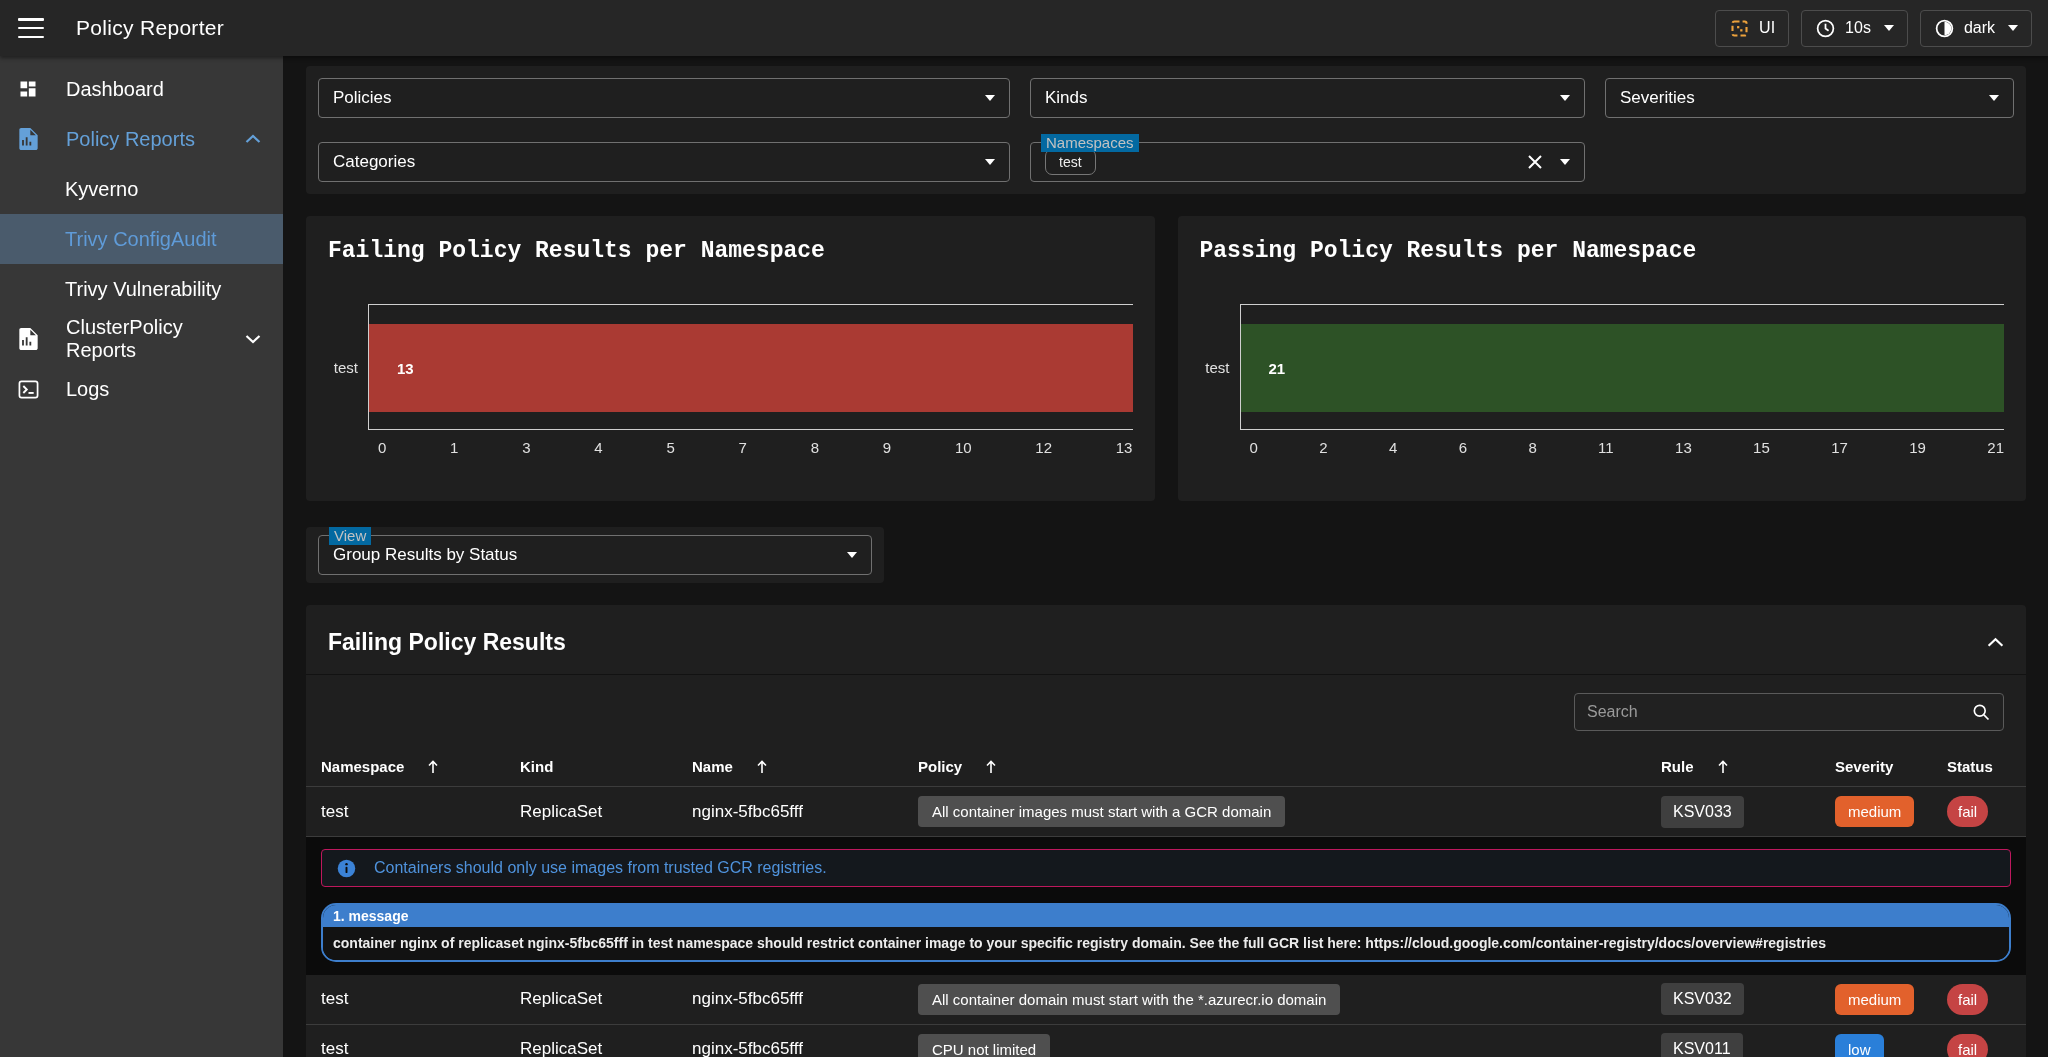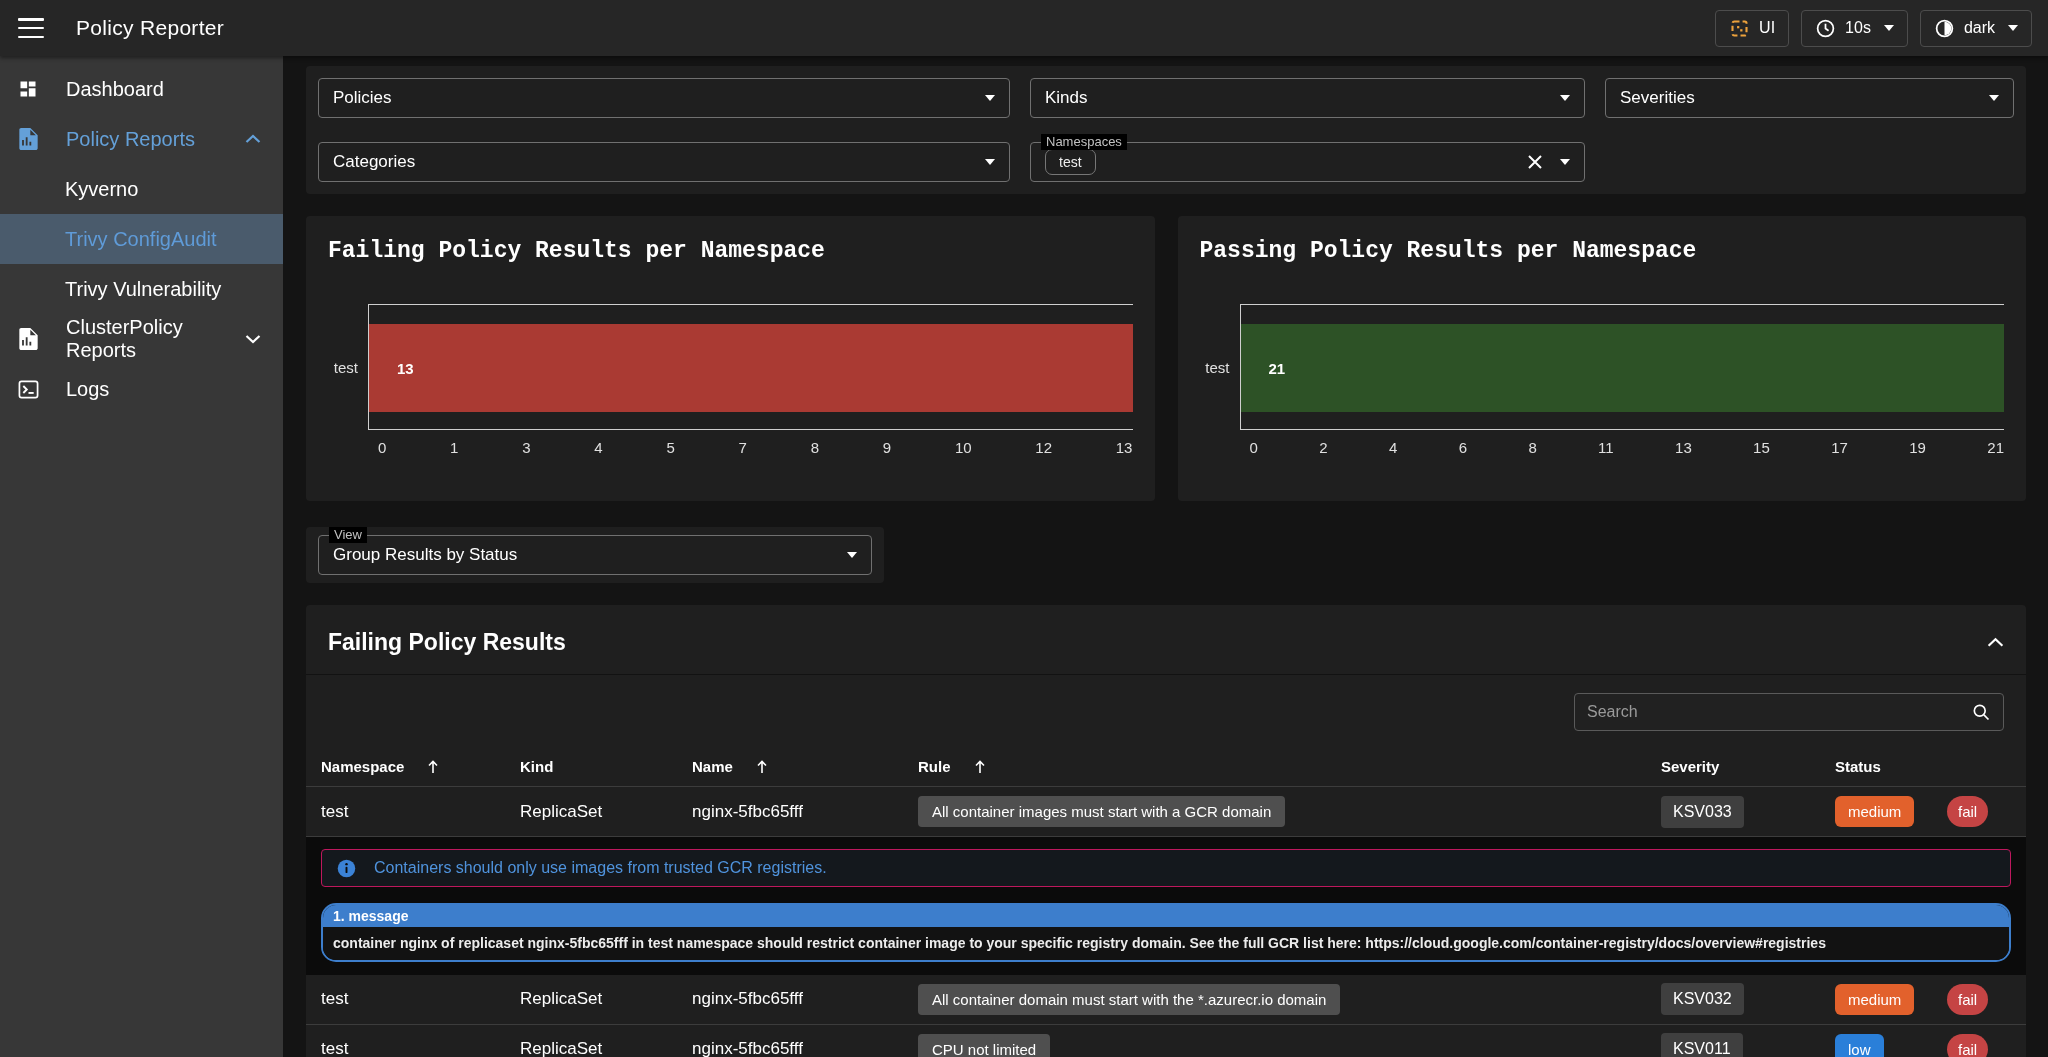--- a/index.html
+++ b/index.html
@@ -28,21 +28,21 @@
   .nav-chevron { margin-left:auto; display:flex; }
 
   .main { flex:1; padding:10px 22px 0 23px; overflow:hidden; }
   .card { background:#1f1f1f; border-radius:4px; }
 
   
   .filters-card { padding:12px; display:grid; grid-template-columns:692px 555px 1fr; gap:24px 20px; margin-bottom:22px; }
   .select { height:40px; border:1px solid #707070; border-radius:4px; display:flex; align-items:center;
             padding:0 14px; font-size:17px; color:#fff; cursor:pointer; position:relative; background:transparent; }
   .select .caret { width:0; height:0; border-left:5px solid transparent; border-right:5px solid transparent; border-top:6px solid #fff; margin-left:auto; }
-  .legend { position:absolute; top:-9px; left:10px; font-size:13px; color:#c2c2c2; background:#000000; padding:0 5px; line-height:1.2; }
+  .legend { position:absolute; top:-9px; left:10px; font-size:15px; color:#c2c2c2; background:#0369a1; padding:0 5px; line-height:1.2; }
   .chip-ns { border:1px solid #777; border-radius:7px; padding:4px 13px; font-size:14px; color:#eee; }
   .clear-x { margin-left:auto; display:flex; cursor:pointer; }
   .select .caret.after-x { margin-left:16px; }
 
   
   .charts-row { display:flex; gap:23px; margin-bottom:26px; }
   .chart-card { flex:1; height:285px; padding:22px 22px 0; }
   .chart-title { font-size:23px; font-weight:bold;font-family:Liberation Mono, monospace; }
   .chart-body { display:flex; margin-top:40px; }
   .ylabel { width:40px; height:126px; display:flex; align-items:center; justify-content:flex-end; padding-right:10px; font-size:15px; color:#e0e0e0; flex:none; }
@@ -315,20 +315,26 @@
         <div class="th">
             <span>Kind</span>
           </div>
         <div class="th">
           <span>Name</span>
           <svg width="12" height="14" viewBox="0 0 12 14" fill="none" stroke="#fff" stroke-width="1.6">
               <path d="M6 13V2M2 5.5 6 1.5l4 4"></path>
             </svg>
         </div>
         <div class="th">
+          <span>Policy</span>
+          <svg width="12" height="14" viewBox="0 0 12 14" fill="none" stroke="#fff" stroke-width="1.6">
+              <path d="M6 13V2M2 5.5 6 1.5l4 4"></path>
+            </svg>
+        </div>
+        <div class="th">
           <span>Rule</span>
           <svg width="12" height="14" viewBox="0 0 12 14" fill="none" stroke="#fff" stroke-width="1.6">
               <path d="M6 13V2M2 5.5 6 1.5l4 4"></path>
             </svg>
         </div>
         <div class="th">
             <span>Severity</span>
           </div>
         <div class="th">
             <span>Status</span>

